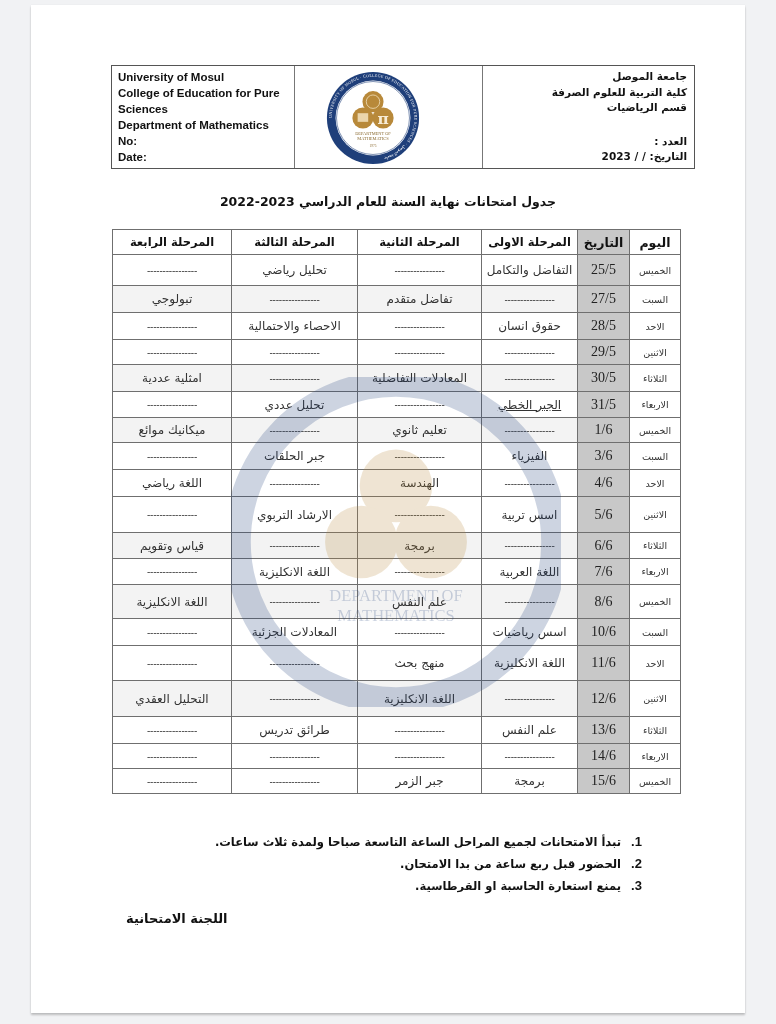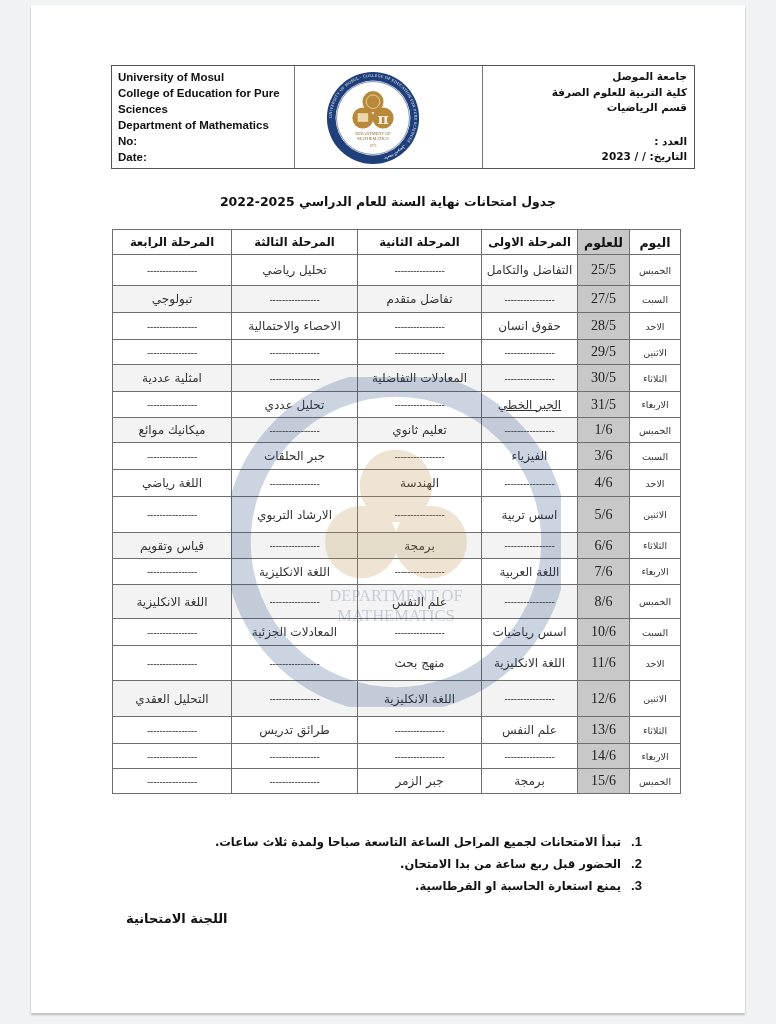--- a/index.html
+++ b/index.html
@@ -195,21 +195,21 @@
     <div class="lh-ar">
       <div>جامعة الموصل</div>
       <div>كلية التربية للعلوم الصرفة</div>
       <div>قسم الرياضيات</div>
       <div class="gap"></div>
       <div>العدد :</div>
       <div>التاريخ: / / 2023</div>
     </div>
   </div>
 
-  <div class="doc-title">جدول امتحانات نهاية السنة للعام الدراسي 2025-2022</div>
+  <div class="doc-title">جدول امتحانات نهاية السنة للعام الدراسي 2023-2022</div>
 
   <svg class="watermark" viewBox="0 0 100 100">
     <circle cx="50" cy="50" r="48" fill="none" stroke="#1f3f7a" stroke-width="8"></circle>
     <circle cx="50" cy="33" r="11" fill="#b8893a"></circle>
     <circle cx="39.5" cy="50" r="11" fill="#b8893a"></circle>
     <circle cx="60.5" cy="50" r="11" fill="#b8893a"></circle>
     <text x="50" y="68" font-size="5" text-anchor="middle" fill="#1f3f7a" font-family="Liberation Serif, serif">DEPARTMENT OF</text>
     <text x="50" y="74" font-size="5" text-anchor="middle" fill="#1f3f7a" font-family="Liberation Serif, serif">MATHEMATICS</text>
   </svg>
 
@@ -218,21 +218,21 @@
       <col class="c-day">
         <col class="c-date">
         <col class="c-s1">
         <col class="c-s2">
         <col class="c-s3">
         <col class="c-s4">
     </colgroup>
     <thead>
       <tr>
         <th class="hdr c-day">اليوم</th>
-        <th class="hdr c-date">للعلوم</th>
+        <th class="hdr c-date">التاريخ</th>
         <th class="hdr c-s1">المرحلة الاولى</th>
         <th class="hdr c-s2">المرحلة الثانية</th>
         <th class="hdr c-s3">المرحلة الثالثة</th>
         <th class="hdr c-s4">المرحلة الرابعة</th>
       </tr>
     </thead>
     <tbody id="sched-body">
         <tr>
           <td class="c-day" style="height: 30px;">الخميس</td>
           <td class="c-date" style="height: 30px;">25/5</td>

